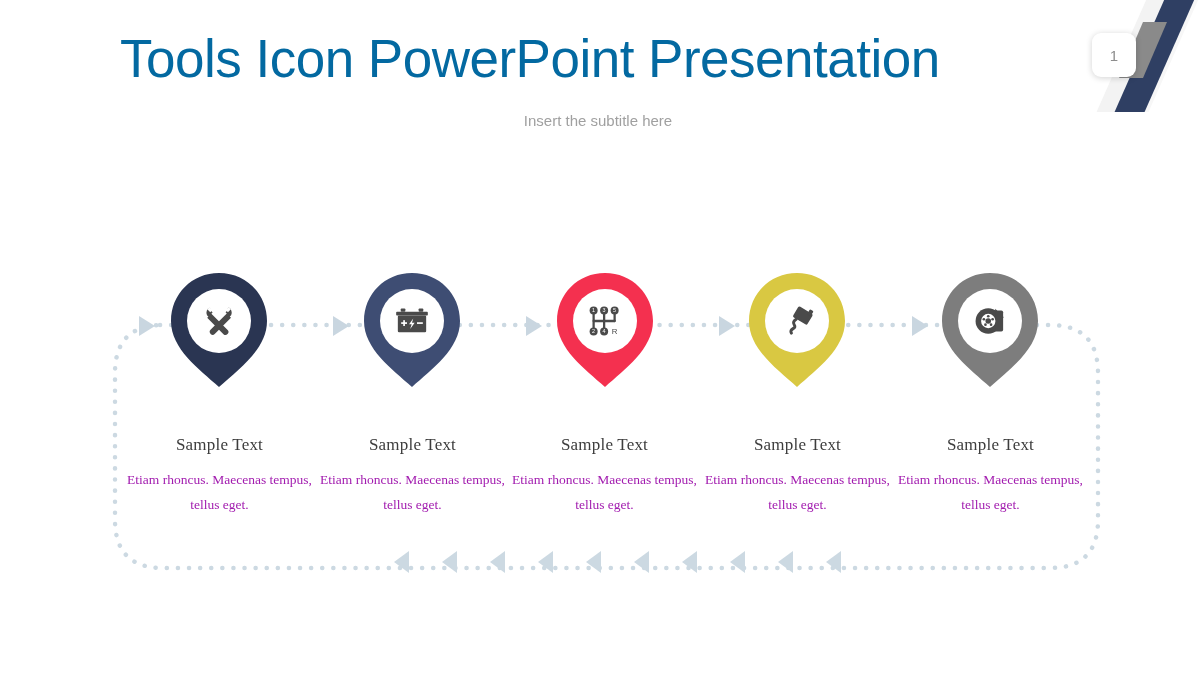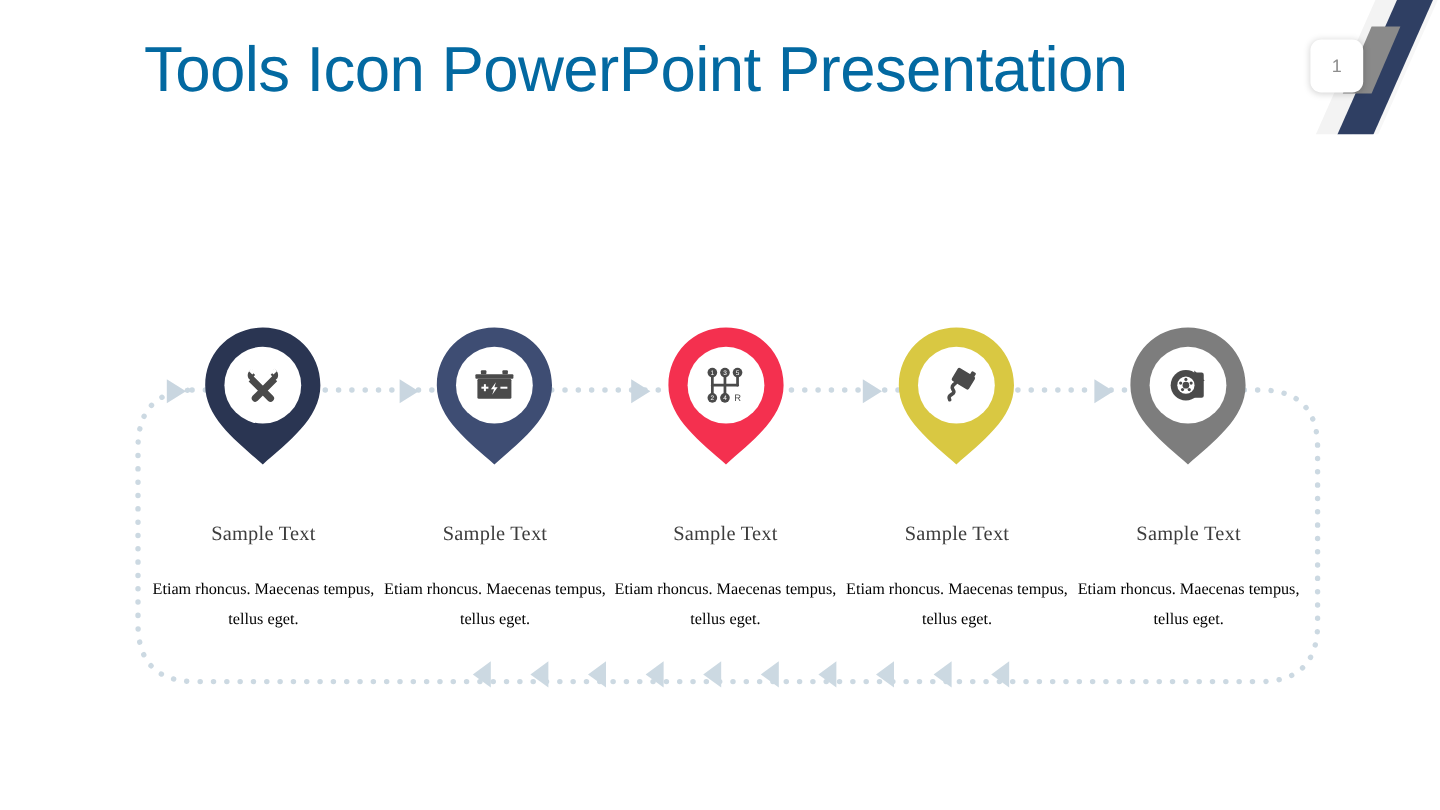--- a/index.html
+++ b/index.html
@@ -41,33 +41,36 @@
   
   .pin{position:absolute;width:100px;height:118px;}
   .pin svg{display:block;}
   .pin .glyph{position:absolute;left:0;top:0;width:100px;height:100px;
      display:flex;align-items:center;justify-content:center;}
 
   
   .block{position:absolute;width:215px;text-align:center;}
   .block .head{
     font-family:"Liberation Serif", serif;
-    font-size:17px;color:#3d3d3d;margin-bottom:24px;letter-spacing:0.2px;
+    font-size:17px;color:#3d3d3d;margin-bottom:13px;letter-spacing:0.2px;
   }
   .block .body{
     font-family:"Liberation Serif", serif;
-    font-size:13.5px;color:#000000;line-height:1.85;
+    font-size:13.5px;color:#a21caf;line-height:1.85;
   }
 </style>
 </head>
 <body>
 
 <div class="slide">
 
   <div class="title">Tools Icon PowerPoint Presentation</div>
+  <div class="subtitle">
+    <span>Insert the subtitle here</span>
+  </div>
 
   <div class="corner">
     <svg width="165" height="112" viewBox="0 0 165 112">
       <g>
         <polygon points="120,-20 150,-20 88,120 58,120" fill="#f3f3f3"></polygon>
         <polygon points="152,-20 172,-20 110,120 90,120" fill="#f7f7f7"></polygon>
         <polygon points="138,-20 168,-20 106,120 76,120" fill="#2f3f63"></polygon>
         <polygon points="108,22 132,22 108,78 84,78" fill="#8a8a8a"></polygon>
         <polygon points="132,-20 150,-20 92,116 74,116" fill="#ffffff" opacity="0"></polygon>
       </g>

